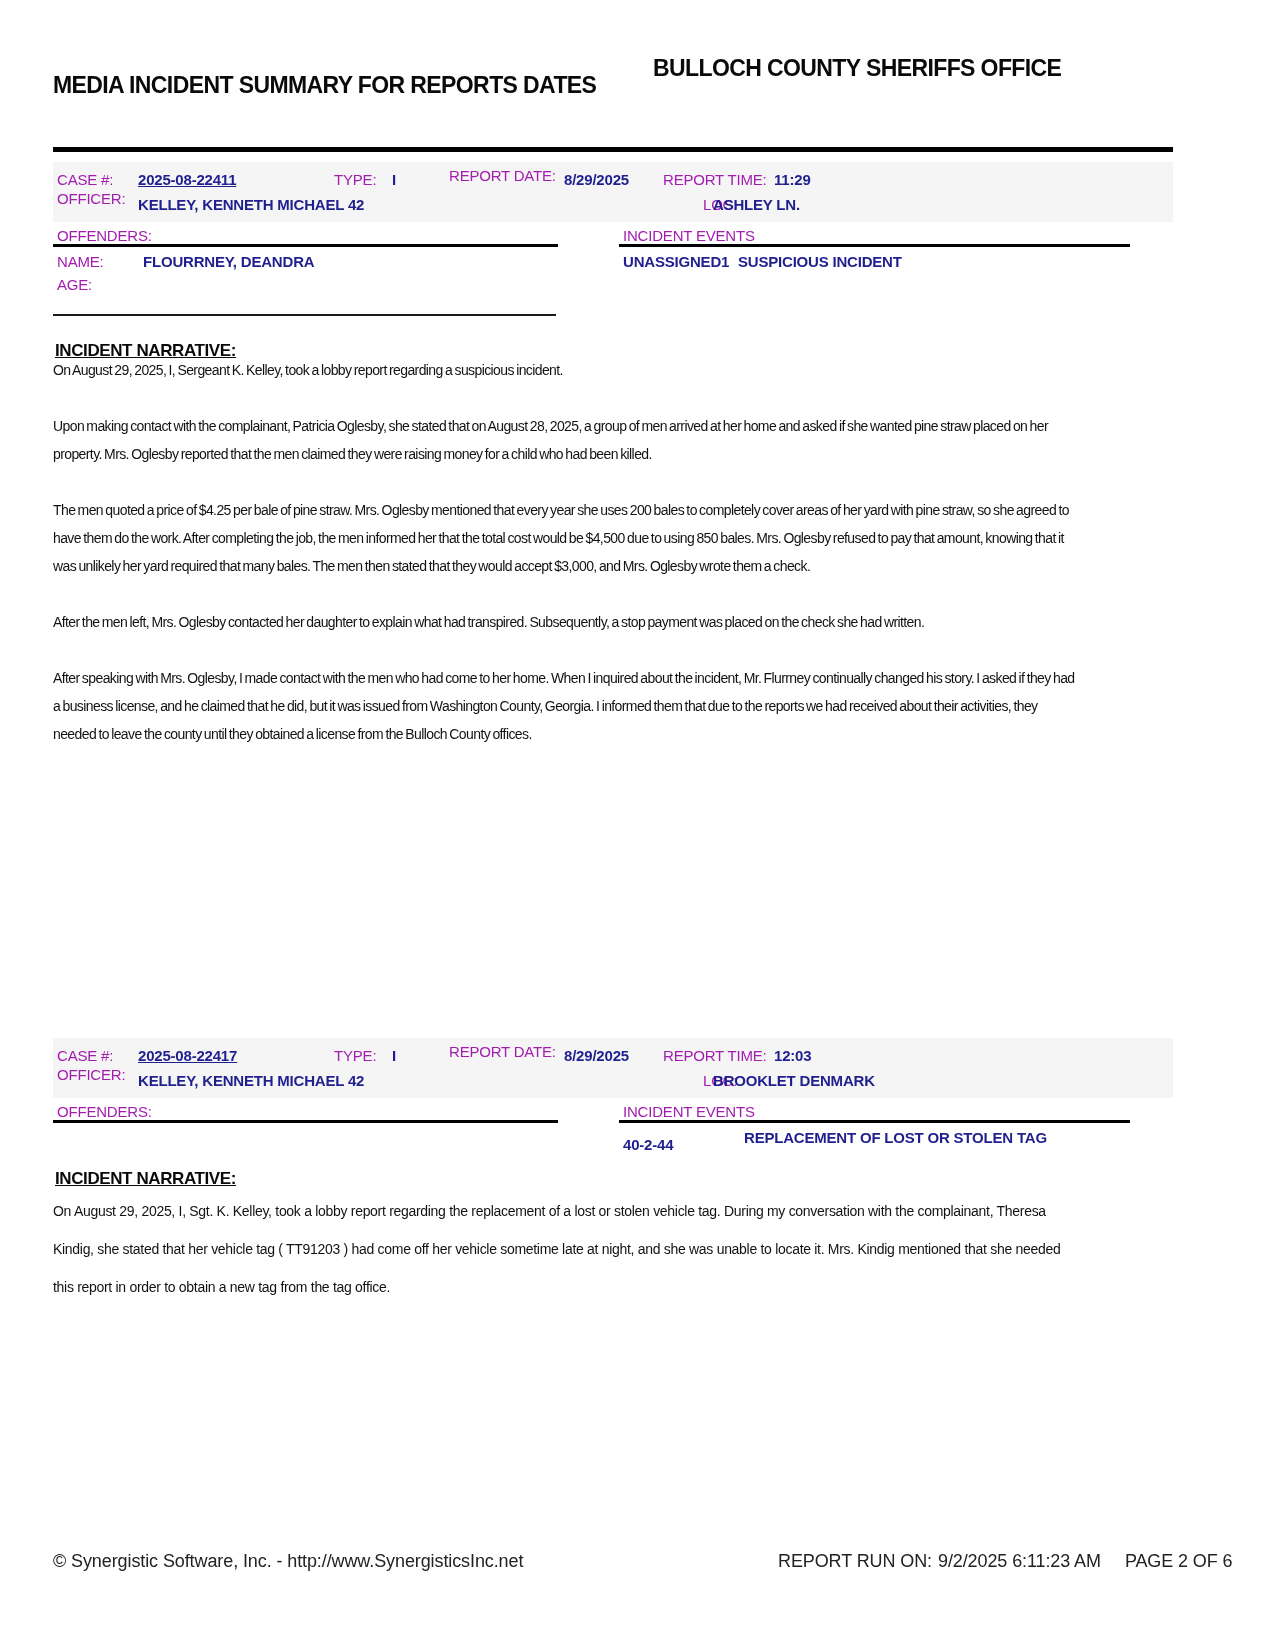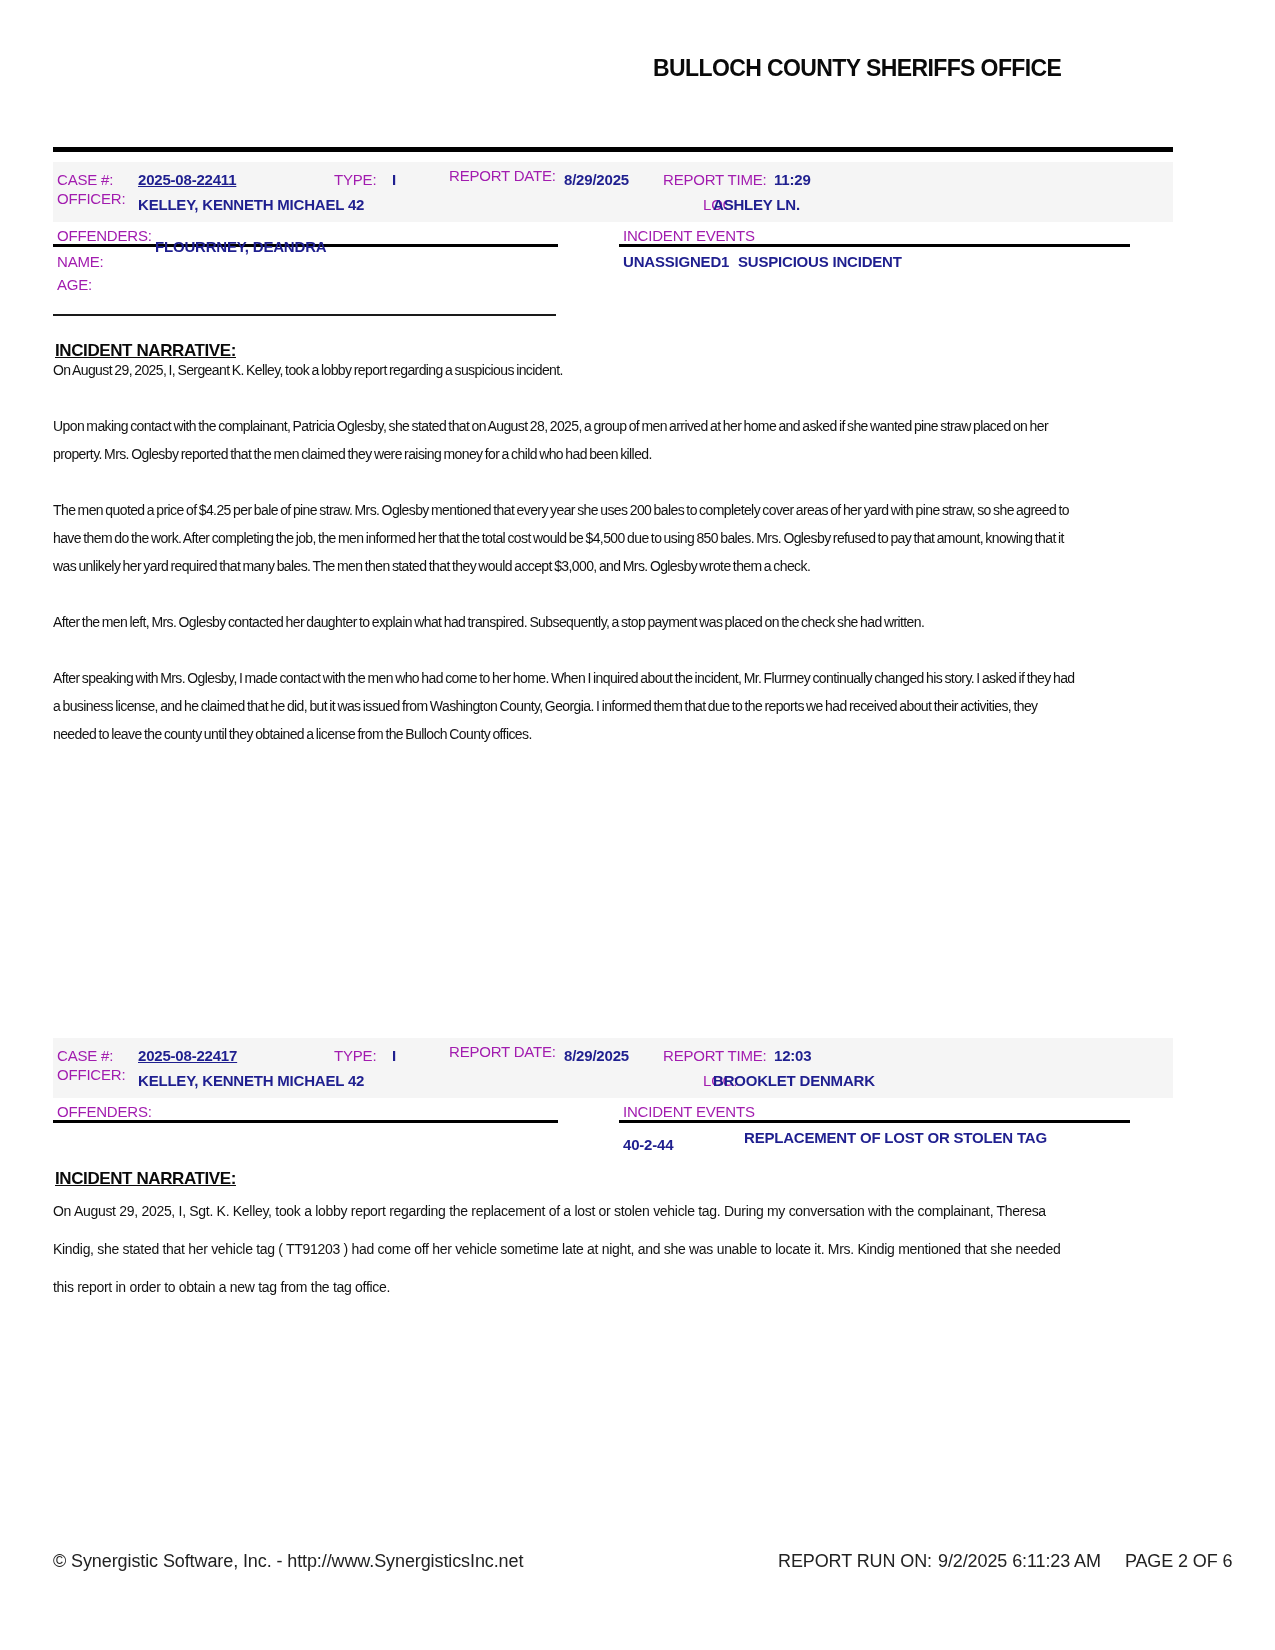--- a/index.html
+++ b/index.html
@@ -90,20 +90,21 @@
   .foot-right span { margin-right: 6px; }
   .foot-right .pgind { margin-left: 18px; }
   .nowrap { white-space: nowrap; }
 </style>
 </head>
 <body>
 
 <div class="page">
 
   <div class="abs hdr hdr-left">
+    <div>MEDIA INCIDENT SUMMARY FOR REPORTS DATES</div>
   </div>
   <div class="abs hdr hdr-right">BULLOCH COUNTY SHERIFFS OFFICE</div>
   <div class="abs rule rule-top"></div>
 
   <div class="abs band band-1">
     <span class="lbl f-case-l">CASE #:</span>
     <span class="val link f-case-v">2025-08-22411</span>
     <span class="lbl f-type-l">TYPE:</span>
     <span class="val f-type-v">I</span>
     <span class="lbl f-rdate-l">REPORT DATE:</span>
@@ -112,21 +113,21 @@
     <span class="val f-rtime-v">11:29</span>
     <span class="lbl f-off-l">OFFICER:</span>
     <span class="val f-off-v">KELLEY, KENNETH MICHAEL 42</span>
     <span class="lbl f-loc-l">LOC:</span>
     <span class="val f-loc-v">ASHLEY LN.</span>
   </div>
 
   <div class="abs lbl nowrap" style="left:57px; top:227px;">OFFENDERS:</div>
   <div class="abs secline" style="left:53px; top:244px; width:505px;"></div>
   <div class="abs lbl nowrap" style="left:57px; top:253px;">NAME:</div>
-  <div class="abs val nowrap" style="left:143px; top:238px;margin-left:12px;">FLOURRNEY, DEANDRA</div>
+  <div class="abs val nowrap" style="left:143px; top:253px;">FLOURRNEY, DEANDRA</div>
   <div class="abs lbl nowrap" style="left:57px; top:276px;">AGE:</div>
   <div class="abs thinline" style="left:53px; top:314px; width:503px;"></div>
 
   <div class="abs lbl nowrap" style="left:623px; top:227px;">INCIDENT EVENTS</div>
   <div class="abs secline" style="left:619px; top:244px; width:511px;"></div>
   <div class="abs val nowrap" style="left:623px; top:253px;">UNASSIGNED1</div>
   <div class="abs val nowrap" style="left:738px; top:253px;">SUSPICIOUS INCIDENT</div>
 
   <div class="abs nhead" style="left:55px; top:341px;">INCIDENT NARRATIVE:</div>
   <div class="abs narr" style="left:53px; top:356px;">

